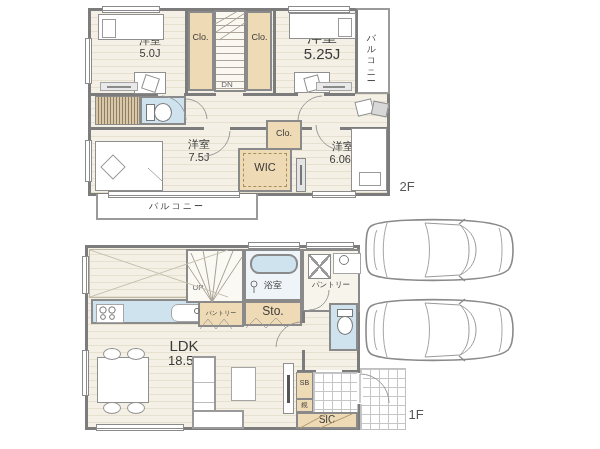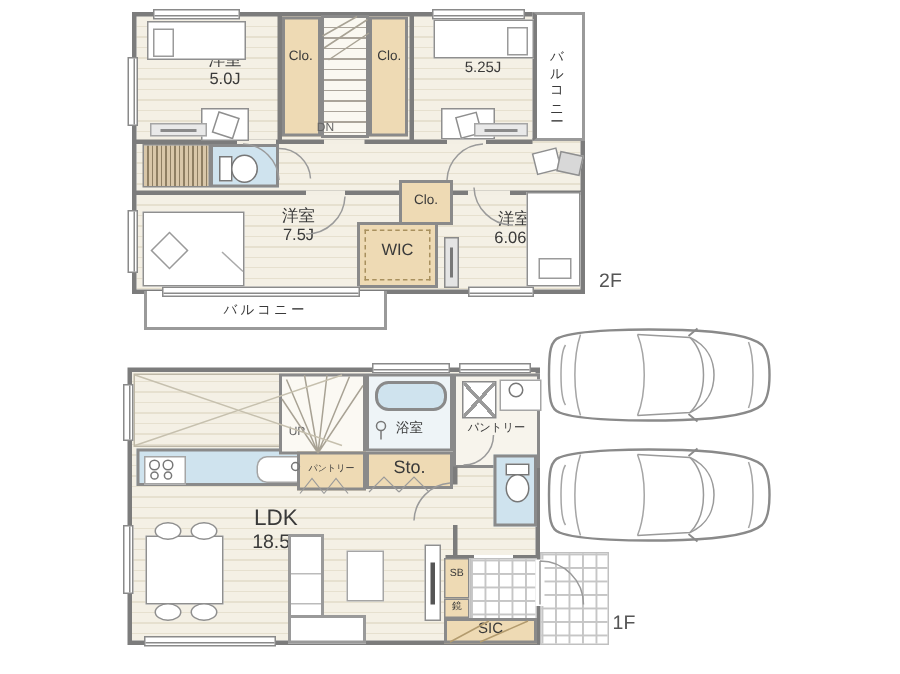--- a/index.html
+++ b/index.html
@@ -55,38 +55,38 @@
   <div class="abs gap" style="left:216px;top:93px;width:27px;height:3px;"></div>
   <div class="abs wall" style="left:88px;top:127px;width:302px;height:3px;"></div>
   <div class="abs gap" style="left:204px;top:127px;width:26px;height:3px;"></div>
   <div class="abs gap" style="left:312px;top:127px;width:28px;height:3px;"></div>
   <div class="abs wall" style="left:185px;top:8px;width:3px;height:88px;"></div>
   <div class="abs wall" style="left:273px;top:8px;width:3px;height:88px;"></div>
 
   <div class="abs tan" style="left:188px;top:11px;width:26px;height:80px;"></div>
   <div class="rlabel" style="left:185px;top:32px;width:31px;font-size:9px;">Clo.</div>
   <div class="abs treads" style="left:214px;top:10px;width:32px;height:82px;"></div>
-  <div class="rlabel" style="left:202px;top:80px;width:30px;font-size:8px;color:#666;">DN</div>
+  <div class="rlabel" style="left:212px;top:80px;width:30px;font-size:8px;color:#666;">DN</div>
   <div class="abs tan" style="left:246px;top:11px;width:26px;height:80px;"></div>
   <div class="rlabel" style="left:244px;top:32px;width:31px;font-size:9px;">Clo.</div>
 
   <div class="rlabel" style="left:118px;top:34px;width:64px;font-size:11px;">
     <span class="ln">洋室</span>
     <span class="ln">5.0J</span>
   </div>
   <div class="abs furn" style="left:98px;top:14px;width:66px;height:26px;">
     <div class="pillow" style="left:3px;top:4px;width:12px;height:17px;"></div>
   </div>
   <div class="abs furn" style="left:134px;top:72px;width:32px;height:22px;"></div>
   <div class="chair" style="left:143px;top:76px;width:13px;height:13px;transform:rotate(18deg);"></div>
   <div class="abs furnlt" style="left:100px;top:82px;width:38px;height:9px;background:#e9e9e9;">
       <div style="position:absolute;left:6px;top:3px;right:6px;height:2px;background:#8a8a8a;"></div>
     </div>
 
-  <div class="rlabel" style="left:286px;top:28px;width:72px;font-size:10px;">
+  <div class="rlabel" style="left:286px;top:28px;width:72px;font-size:15px;">
     <span class="ln">洋室</span>
     <span class="ln">5.25J</span>
   </div>
   <div class="abs furn" style="left:289px;top:13px;width:67px;height:26px;">
     <div class="pillow" style="right:3px;top:4px;width:12px;height:17px;"></div>
   </div>
   <div class="abs furn" style="left:294px;top:72px;width:36px;height:21px;"></div>
   <div class="chair" style="left:305px;top:76px;width:13px;height:13px;transform:rotate(-15deg);"></div>
   <div class="abs furnlt" style="left:316px;top:82px;width:36px;height:9px;background:#e9e9e9;">
       <div style="position:absolute;left:6px;top:3px;right:6px;height:2px;background:#8a8a8a;"></div>

